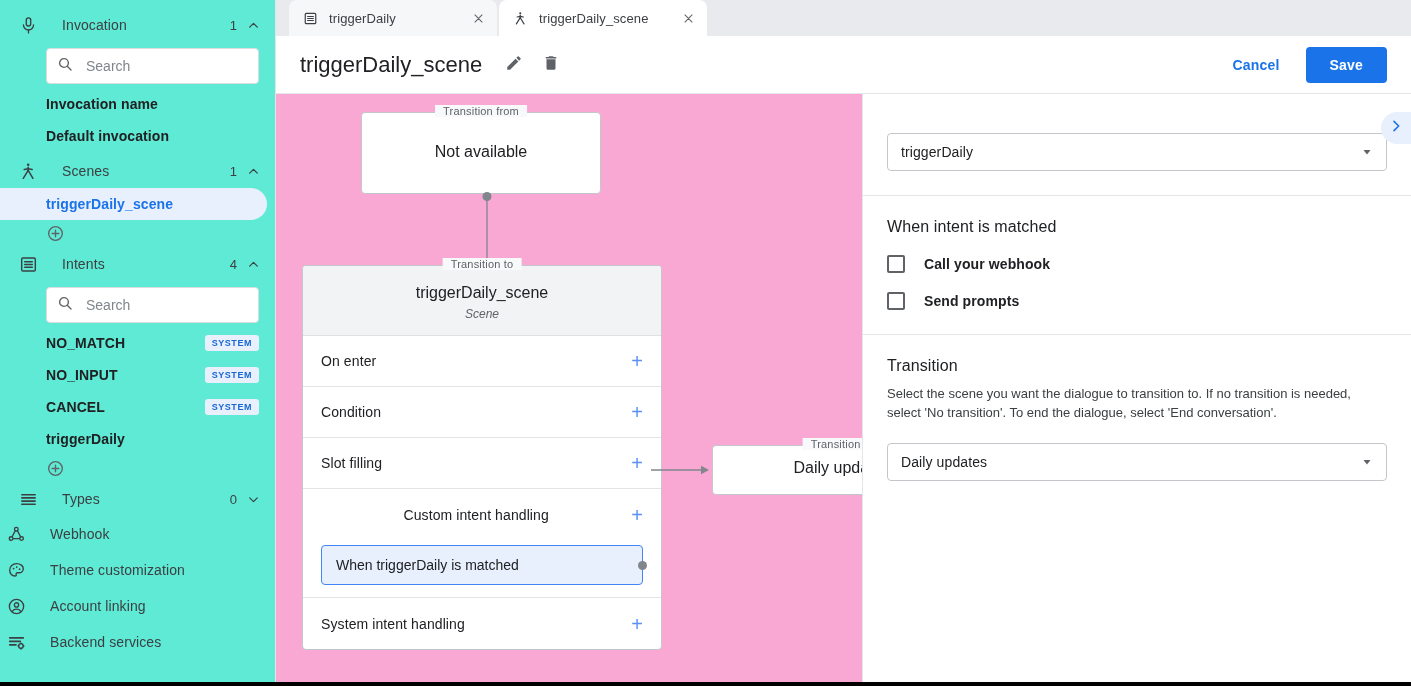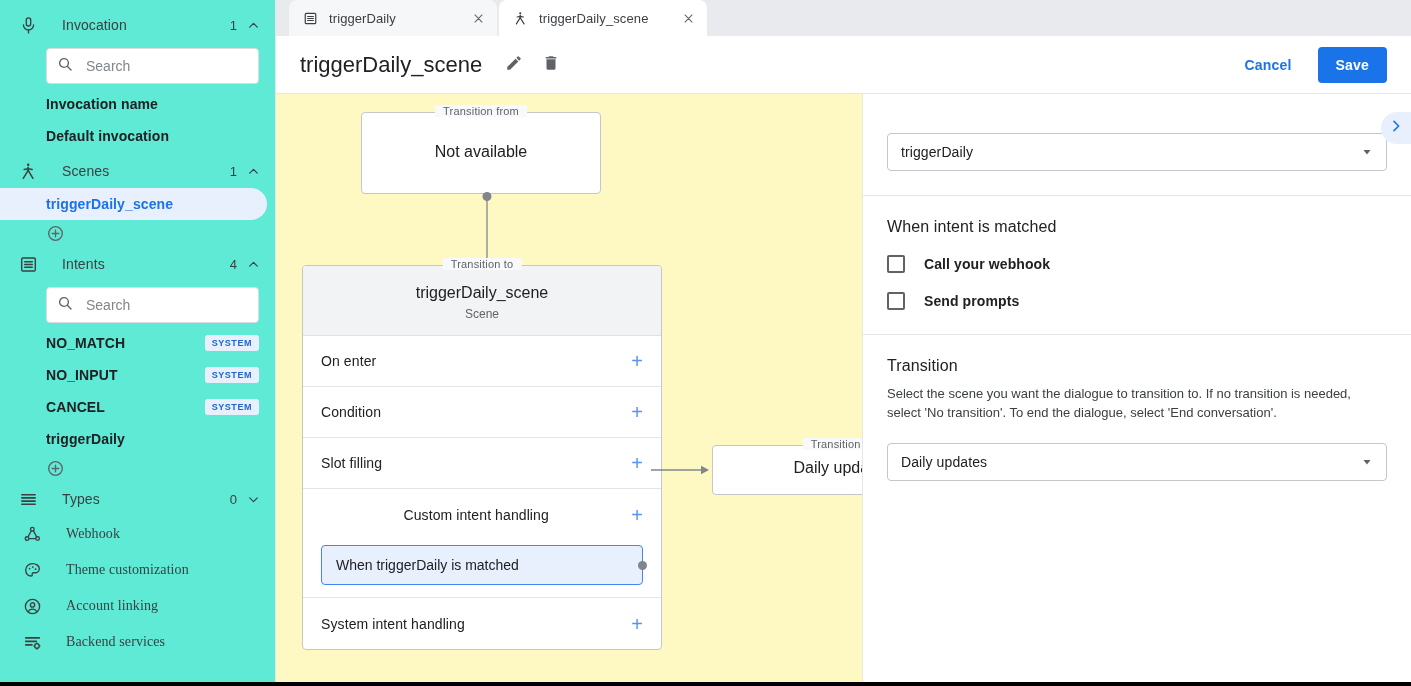--- a/index.html
+++ b/index.html
@@ -69,21 +69,21 @@
     font-size: 9px; font-weight: bold; letter-spacing: .55px;
     color: #1967d2; background: #e8f0fe;
     padding: 3px 7px; border-radius: 3px;
   }
   .sb-add {
     padding: 4px 0 4px 46px; cursor: pointer;
   }
   .sb-add svg { color: #5f6368; display: block; }
   .sb-nav {
     height: 36px; display: flex; align-items: center;
-    padding: 0 20px; cursor: pointer; font-family: Liberation Serif, serif;
+    padding: 0 4px; cursor: pointer;
   }
   .sb-nav .sb-group-label { margin-left: 22px; }
 
   
   #main { flex: 1 1 auto; height: 686px; display: flex; flex-direction: column; min-width: 0; }
 
   
   #tabstrip {
     height: 36px; flex: 0 0 36px; background: #e9eaed;
     display: flex; align-items: flex-end; padding-left: 13px; gap: 2px;
@@ -120,30 +120,30 @@
   #edit-btn { margin-left: 16px; }
   #delete-btn { margin-left: 5px; }
   .hdr-spacer { flex: 1 1 auto; }
   #cancel-btn {
     font-size: 14px; font-weight: bold; color: #1a73e8; background: transparent;
     border: 0; padding: 9px 14px; border-radius: 4px; cursor: pointer;
     font-family: "Liberation Sans", sans-serif; letter-spacing: .2px;
   }
   #save-btn {
     font-size: 14px; font-weight: bold; color: #fff; background: #1a73e8;
-    border: 0; padding: 10px 18px; border-radius: 4px; cursor: pointer;
+    border: 0; padding: 10px 24px; border-radius: 4px; cursor: pointer;
     margin-left: 12px; font-family: "Liberation Sans", sans-serif; letter-spacing: .2px;
   }
 
   
   #bodysplit { flex: 1 1 auto; display: flex; min-height: 0; }
 
   
   #canvas {
-    flex: 1 1 auto; position: relative; background: #fef9c3;
+    flex: 1 1 auto; position: relative; background: #f9a8d4;
     overflow: hidden; min-width: 0;
   }
 
   .node-box {
     position: absolute; background: #fff;
     border: 1px solid #c3c7cb; border-radius: 4px;
   }
   .node-legend {
     position: absolute; top: -8px; left: 50%; transform: translateX(-50%);
     background: #f8f9fa; padding: 0 8px; font-size: 11px; color: #5f6368;
@@ -166,21 +166,21 @@
   #node-scene {
     left: 26px; top: 171px; width: 360px;
     background: #fff; border: 1px solid #c3c7cb; border-radius: 4px;
     position: absolute;
   }
   #scene-head {
     background: #f1f3f4; padding: 18px 0 14px 0; border-radius: 3px 3px 0 0;
     border-bottom: 1px solid #dfe1e3;
   }
   #scene-head .s-title { text-align: center; font-size: 16px; color: #202124; }
-  #scene-head .s-sub { text-align: center; font-size: 12px; color: #5f6368; margin-top: 5px; }
+  #scene-head .s-sub { text-align: center; font-size: 12px; color: #5f6368; margin-top: 5px; font-style: italic; }
   .scene-row {
     height: 51px; display: flex; align-items: center;
     padding: 0 18px 0 18px; border-bottom: 1px solid #e2e4e6;
     font-size: 14px; color: #202124; cursor: pointer;
   }
   .scene-row .r-lbl { flex: 1 1 auto; letter-spacing: .1px; }
   .scene-row .r-plus { color: #5b91f5; font-size: 20px; line-height: 1; cursor: pointer; }
   .scene-sub { padding: 5px 18px 12px 18px; border-bottom: 1px solid #e2e4e6; }
   .handler-chip {
     background: #e8f0fe; border: 1px solid #4285f4; border-radius: 4px;

